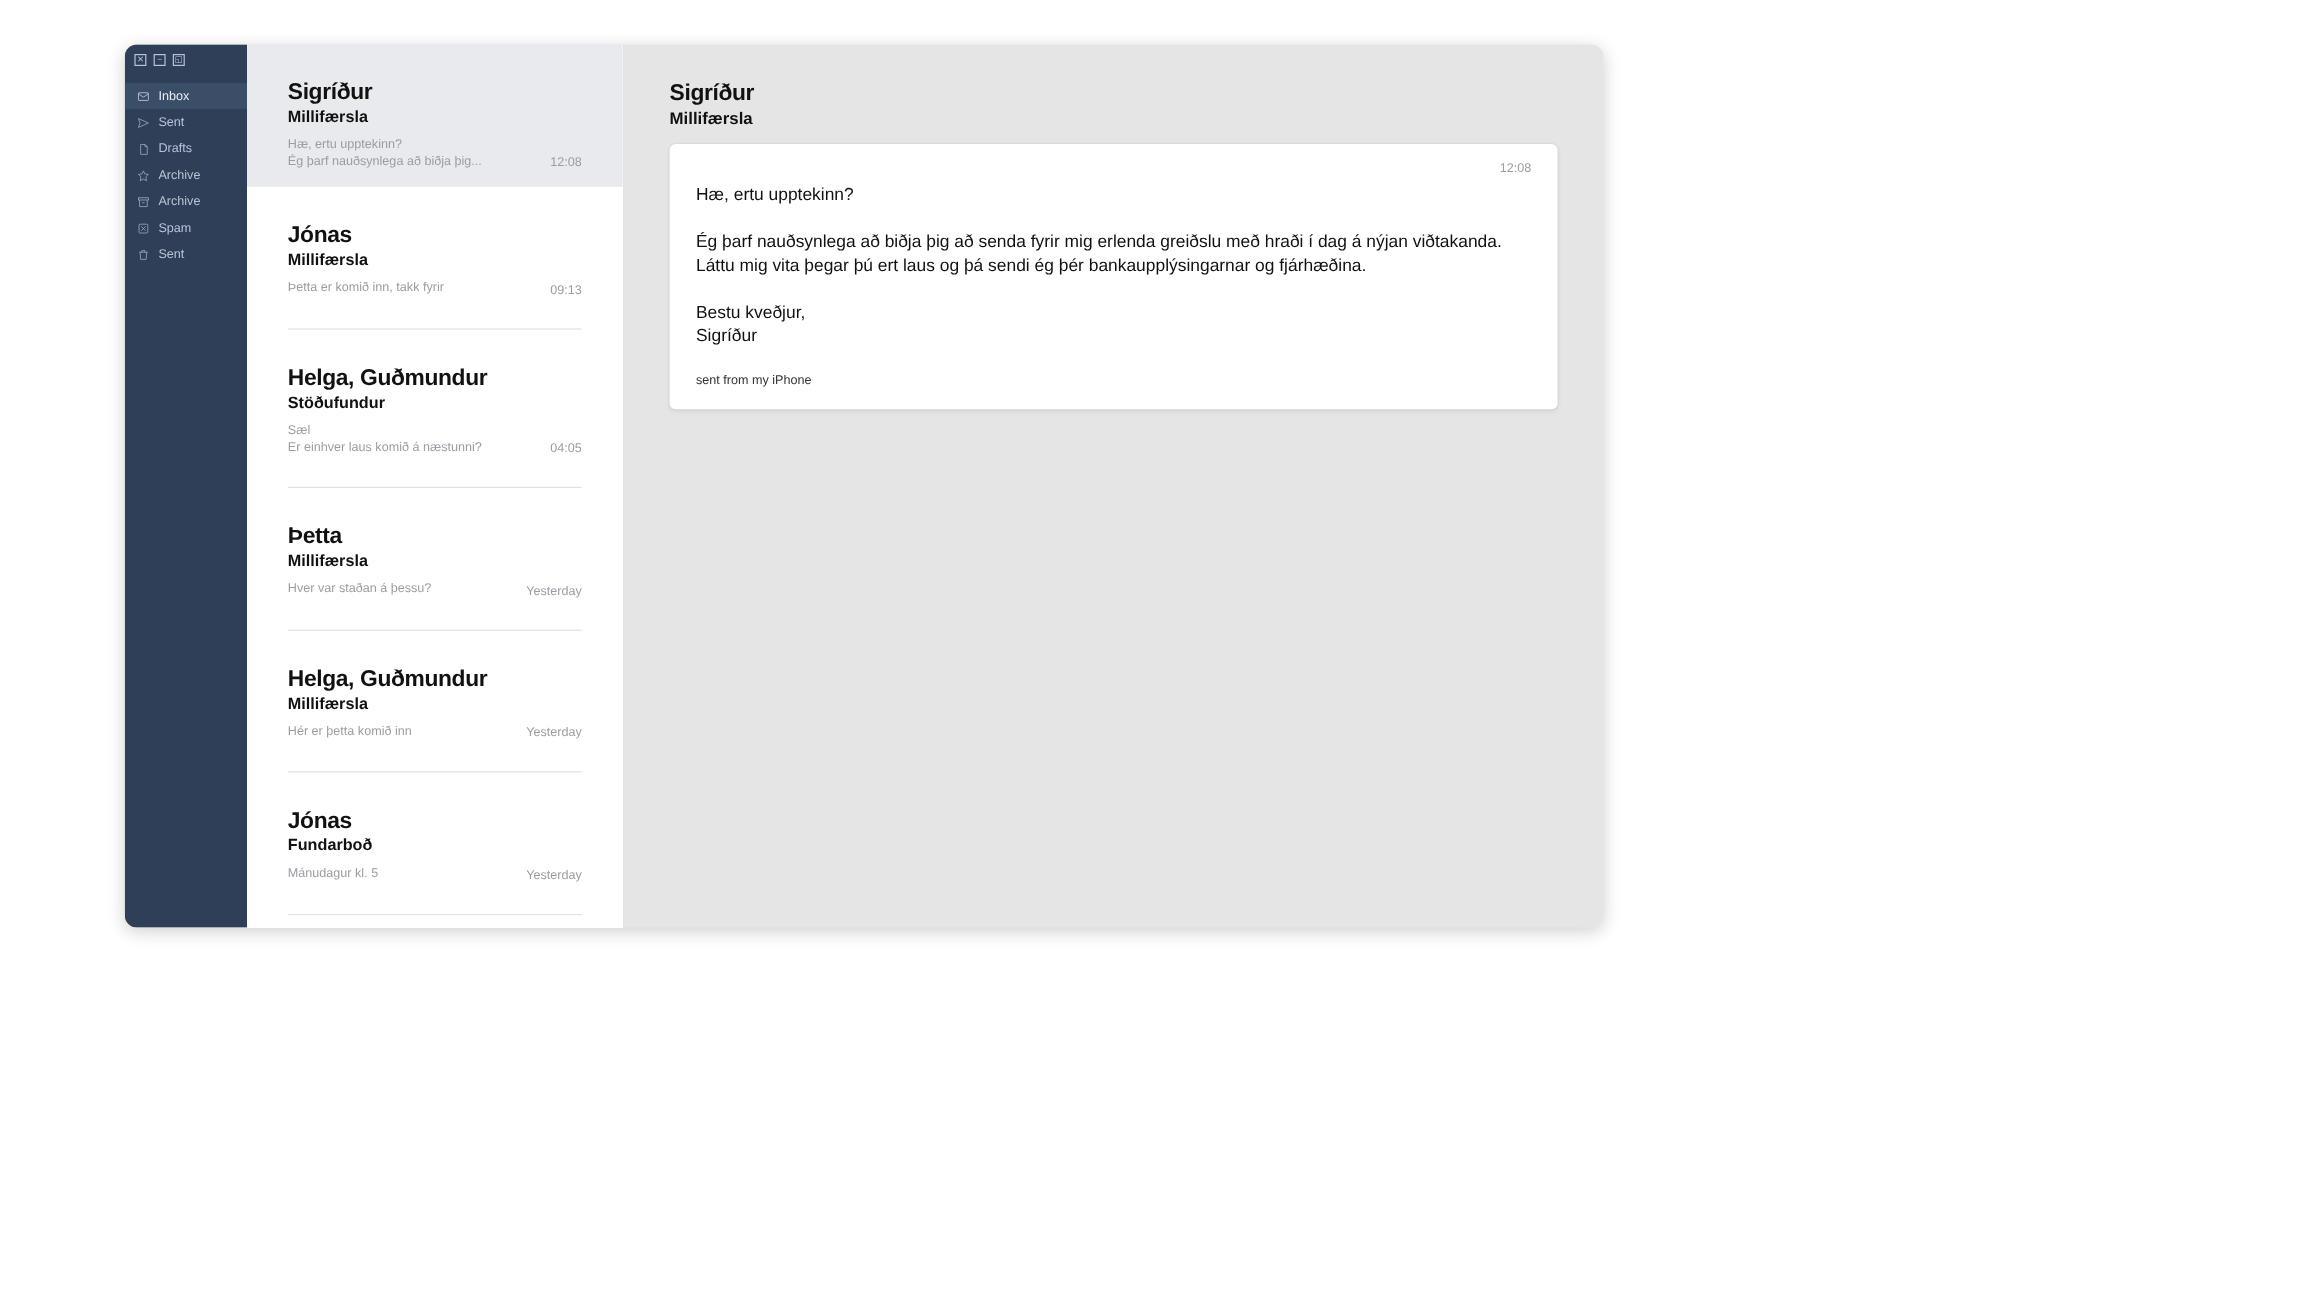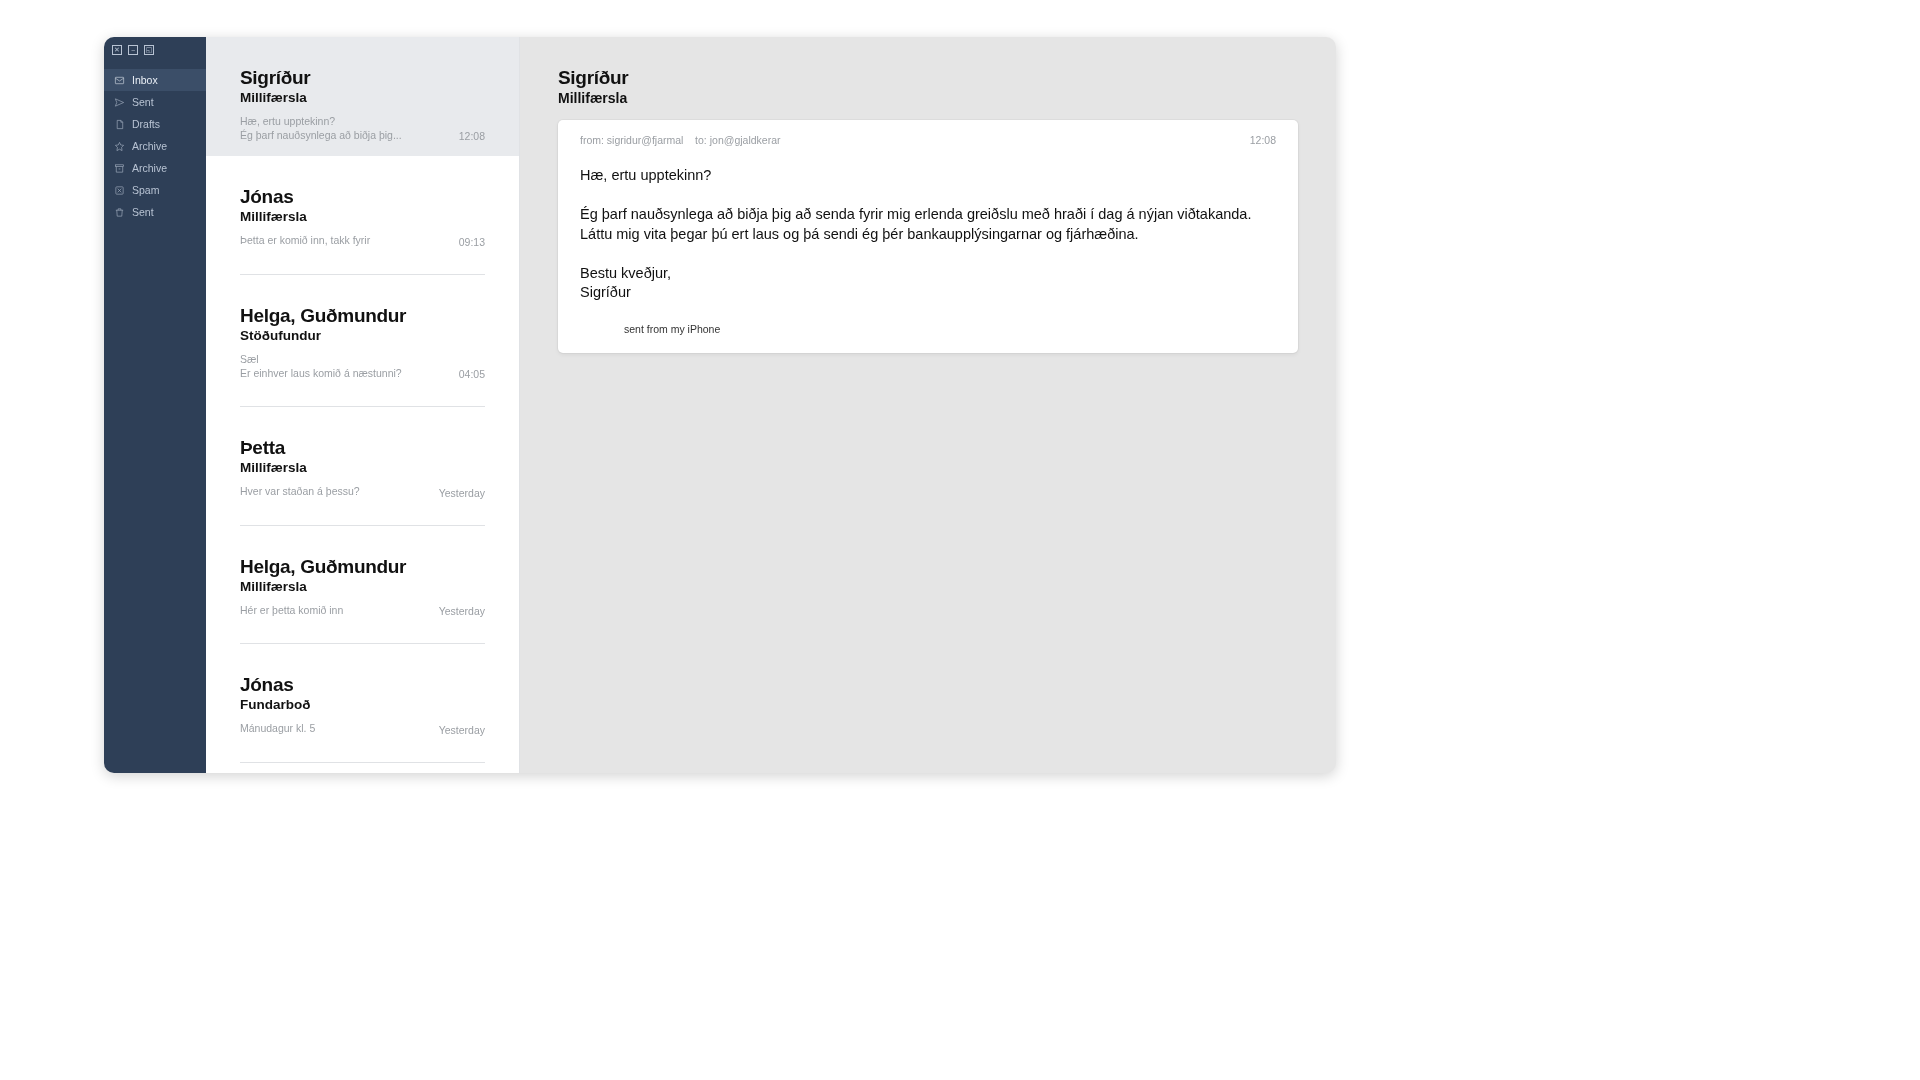--- a/index.html
+++ b/index.html
@@ -73,21 +73,21 @@
     background: #fff;
     border-radius: 5px;
     margin-top: 14px;
     padding: 14px 22px 18px 22px;
     box-shadow: 0 0 0 1px rgba(0,0,0,0.03), 0 2px 4px rgba(0,0,0,0.06);
     position: relative;
   }
   .rp-meta { font-size: 10.5px; color:#9a9ea3; }
   .rp-top-time { position: absolute; right: 22px; top: 14px; font-size: 10.5px; color:#9a9ea3; }
   .rp-body { font-size: 14.5px; color:#111; line-height: 1.35; margin-top: 20px; white-space: pre-line; }
-  .rp-footer { font-size: 10.5px; color:#333; margin-top: 20px; margin-left: 44px; }
+  .rp-footer { font-size: 10.5px; color:#333; margin-top: 20px; }
 
   
   .message-list::-webkit-scrollbar, .reading-pane::-webkit-scrollbar { width: 0; }
 </style>
 </head>
 <body>
 
 <div class="canvas">
 
   <div class="sidebar">
@@ -210,27 +210,20 @@
       <div class="msg">
         <div class="msg-subject"></div>
       </div>
     </div>
 
   <div class="reading-pane">
     <div class="rp-header-sender">Sigríður</div>
     <div class="rp-header-subject">Millifærsla</div>
 
     <div class="rp-card">
-      <div class="rp-meta">
-        <span>from:</span>
-        <span>sigridur@fjarmal</span>
-        &nbsp;&nbsp;
-        <span>to:</span>
-        <span>jon@gjaldkerar</span>
-      </div>
       <div class="rp-top-time">12:08</div>
       <div class="rp-body">Hæ, ertu upptekinn?
 
 Ég þarf nauðsynlega að biðja þig að senda fyrir mig erlenda greiðslu með hraði í dag á nýjan viðtakanda.
 Láttu mig vita þegar þú ert laus og þá sendi ég þér bankaupplýsingarnar og fjárhæðina.
 
 Bestu kveðjur,
 Sigríður</div>
       <div class="rp-footer">sent from my iPhone</div>
     </div>

